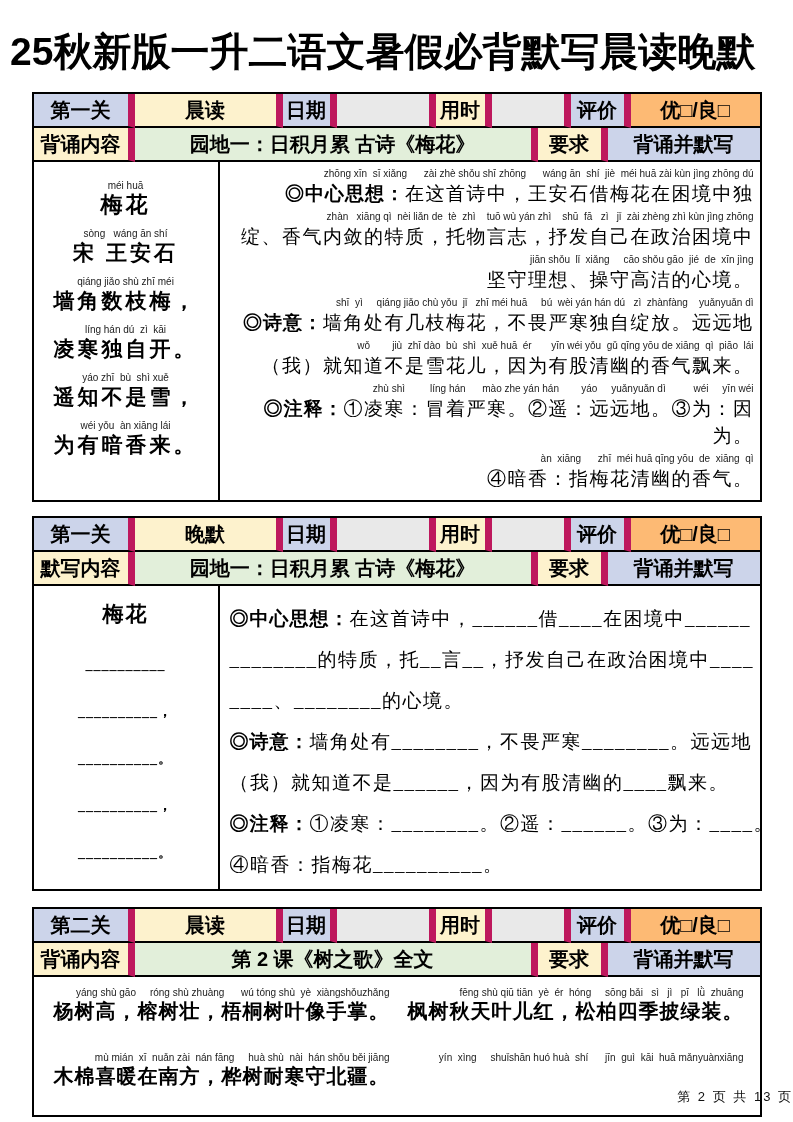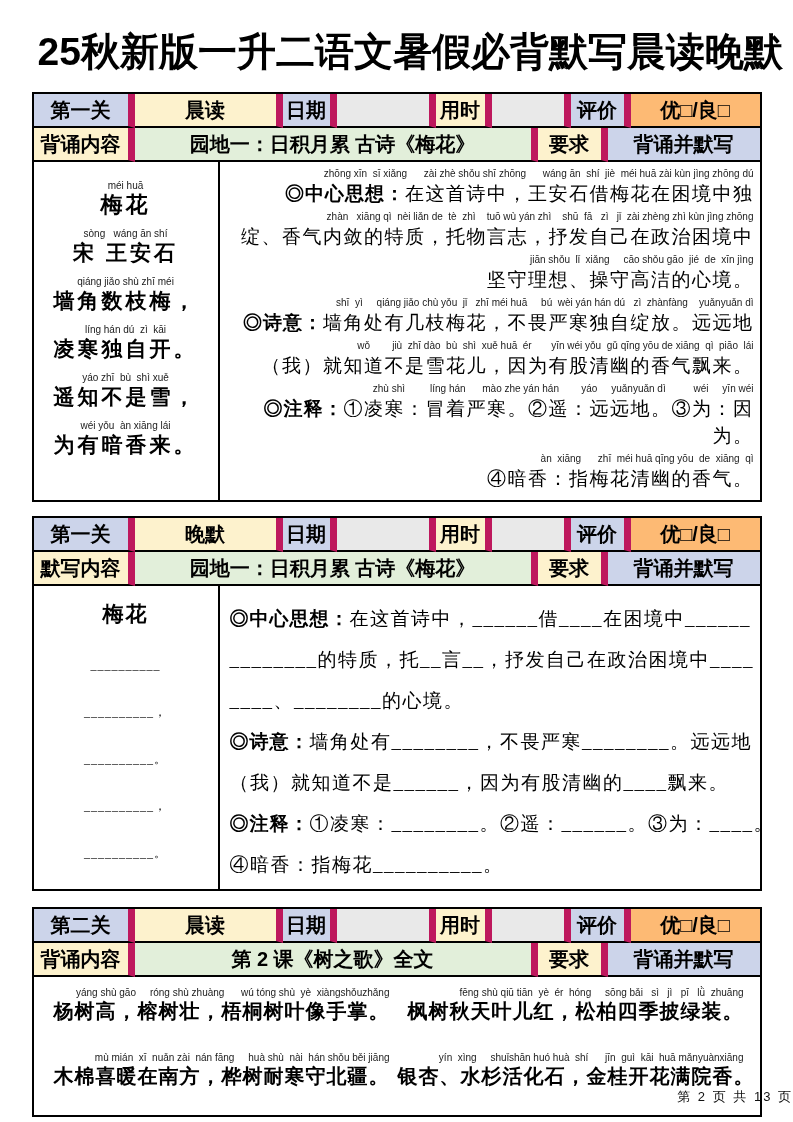--- a/index.html
+++ b/index.html
@@ -1,21 +1,21 @@
 <!DOCTYPE html>
 <html><head>
 <meta charset="utf-8">
 <style>
   html,body{margin:0;padding:0;}
   body{
     width:793px;height:1122px;background:#ffffff;position:relative;
     font-family:"Liberation Sans",sans-serif;color:#000;
   }
   .page-title{
-    margin:24px 10px 0 10px;text-align:right;
+    margin:24px 10px 0 10px;text-align:left;
     font-size:39px;font-weight:bold;letter-spacing:0px;line-height:56px;
     font-family:"Liberation Sans",sans-serif;
   }
   .tbl{
     width:726px;margin:0 auto;border:2px solid #000;background:#fff;
   }
   .tbl-1{margin-top:12px;}
   .tbl-2{margin-top:14px;}
   .tbl-3{margin-top:16px;}
   .hrow{display:grid;}
@@ -51,22 +51,22 @@
     font-size:19px;line-height:27px;letter-spacing:1.5px;
     font-family:"Liberation Serif",serif;
   }
   .note-line .lbl{
     font-weight:bold;font-family:"Liberation Sans",sans-serif;letter-spacing:1px;
   }
   
   .blankcol{border-right:2px solid #000;padding:14px 8px;text-align:center;}
   .blank-title{font-size:21px;font-weight:bold;letter-spacing:2px;}
   .blank-line{
-    font-size:12px;line-height:20px;margin-top:27px;letter-spacing:1px;
-    font-family:"Liberation Serif",serif;white-space:nowrap;
+    font-size:14px;line-height:20px;margin-top:27px;letter-spacing:1px;
+    font-family:"Liberation Serif",serif;white-space:nowrap;font-weight:bold;
   }
   .fillcol{padding:12px 8px 4px 10px;}
   .fill-line{
     font-size:19px;line-height:41px;letter-spacing:1.5px;white-space:nowrap;
     font-family:"Liberation Serif",serif;
   }
   .fill-line .lbl{
     font-weight:bold;font-family:"Liberation Sans",sans-serif;letter-spacing:1px;
   }
   
@@ -231,19 +231,18 @@
         <div class="hz">木棉喜暖在南方，桦树耐寒守北疆。</div>
       </div>
     </div>
     <div class="songcol">
       <div class="song-line">
         <div class="pinyin">fēng shù qiū tiān  yè  ér  hóng     sōng bǎi   sì   jì   pī   lǜ  zhuāng</div>
         <div class="hz">枫树秋天叶儿红，松柏四季披绿装。</div>
       </div>
       <div class="song-line">
         <div class="pinyin">yín  xìng     shuǐshān huó huà  shí      jīn  guì  kāi  huā mǎnyuànxiāng</div>
-        <div class="hz">银杏、水杉活化石，金桂开花满院香。</div>
       </div>
     </div>
   </div>
 </div>
 
 <div class="page-footer">第 2 页 共 13 页</div>
 
 </body></html>

